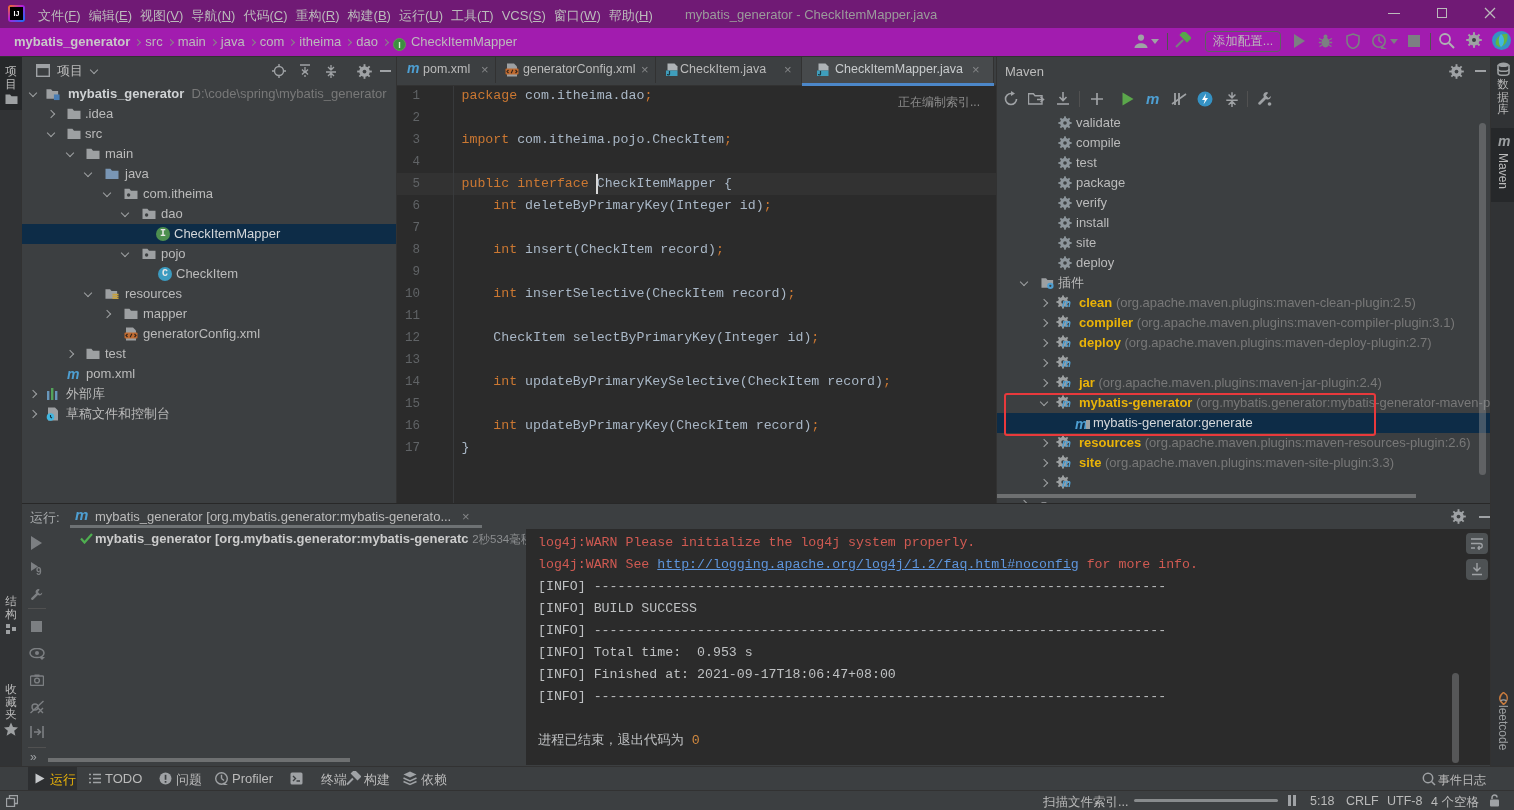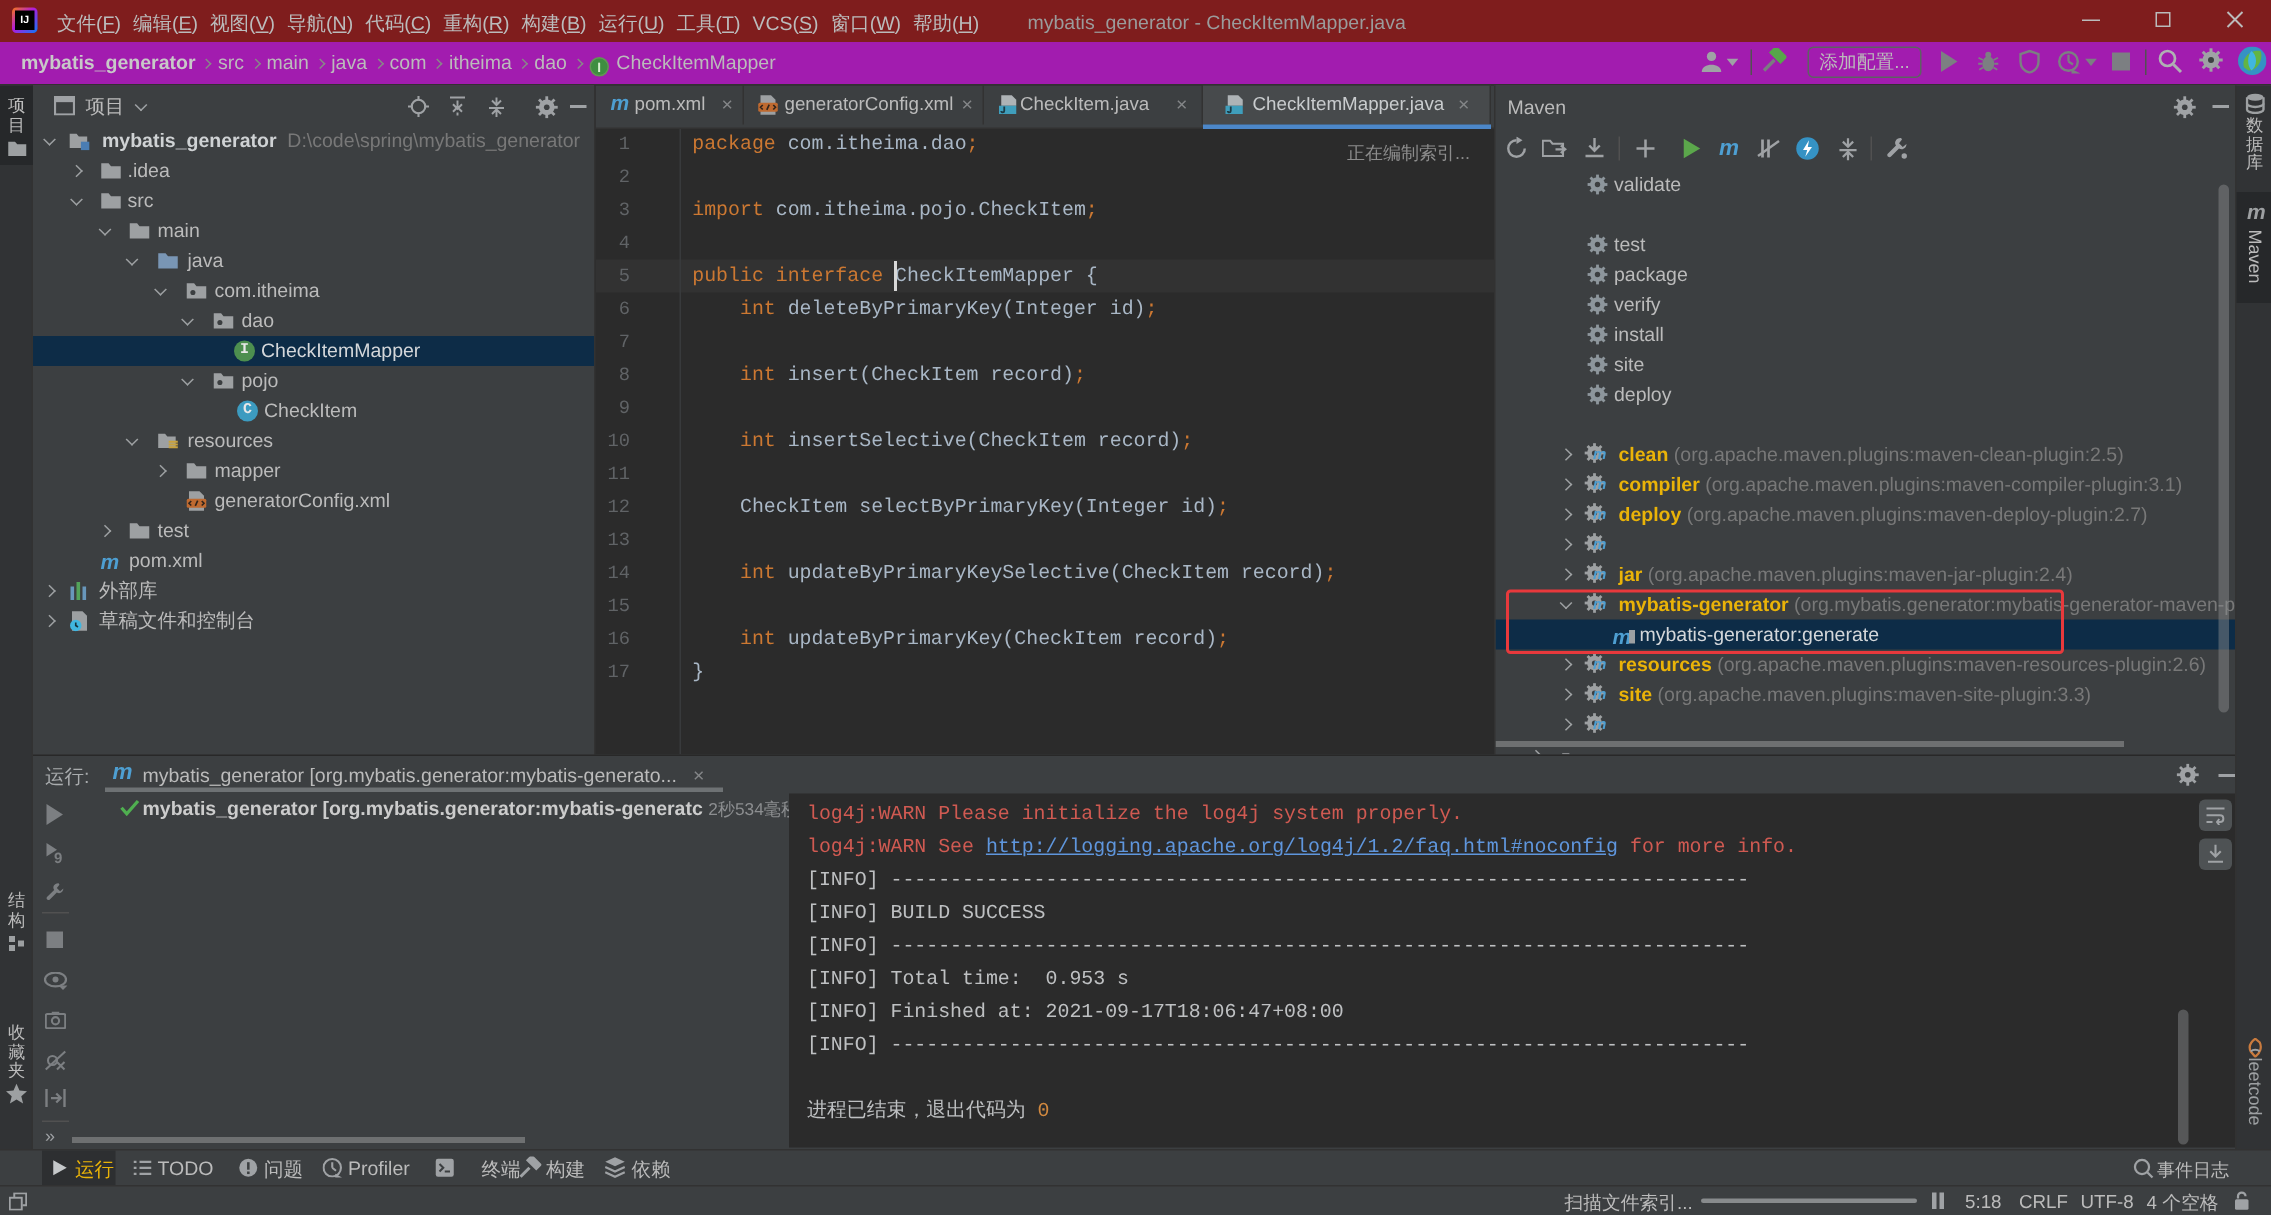--- a/index.html
+++ b/index.html
@@ -23,21 +23,21 @@
   .o { color:#cc7832; }
   .err { color:#d05a52; }
   .vstack { font-size:11.5px; line-height:12.5px; color:#bbbbbb; text-align:center; width:12px; }
   .rot90 { transform:rotate(90deg); transform-origin:left top; font-size:12px; color:#bbbbbb; white-space:nowrap; }
   .pm { position:absolute; left:65px; top:4px; font-weight:bold; font-style:italic; font-size:10px; color:#4e9fd2; line-height:14px; }
   .mvp b { color:#eab308; font-weight:bold; }
 </style></head>
 <body>
 <div id="root">
 
-  <div class="abs" id="titlebar" style="left:0;top:0;width:1514px;height:28px;background:#7f1d1d;">
+  <div class="abs" id="titlebar" style="left:0;top:0;width:1514px;height:28px;background:#701a75;">
     <div class="abs" style="left:8px;top:5px;width:17px;height:17px;border-radius:3px;background:linear-gradient(135deg,#f97a12,#b11bdc 45%,#087cfa);">
         <div style="position:absolute;left:2px;top:2px;width:13px;height:13px;background:#000;color:#fff;font-size:7px;font-weight:bold;text-align:center;line-height:13px;">IJ</div>
       </div>
     <div class="abs row" style="left:34px;top:7px;color:#bbbbbb;font-size:13px;">
       <span style="padding:0 4px;">文件(<u>F</u>)</span><span style="padding:0 4px;">编辑(<u>E</u>)</span><span style="padding:0 4px;">视图(<u>V</u>)</span><span style="padding:0 4px;">导航(<u>N</u>)</span><span style="padding:0 4px;">代码(<u>C</u>)</span><span style="padding:0 4px;">重构(<u>R</u>)</span><span style="padding:0 4px;">构建(<u>B</u>)</span><span style="padding:0 4px;">运行(<u>U</u>)</span><span style="padding:0 4px;">工具(<u>T</u>)</span><span style="padding:0 4px;">VCS(<u>S</u>)</span><span style="padding:0 4px;">窗口(<u>W</u>)</span><span style="padding:0 4px;">帮助(<u>H</u>)</span>
     </div>
     <div class="abs" style="left:685px;top:7px;color:#9b9b9b;font-size:13px;">mybatis_generator - CheckItemMapper.java</div>
 
     <div class="abs" style="left:1388px;top:13px;width:12px;height:1px;background:#bbb;"></div>
     <div class="abs" style="left:1437px;top:8px;width:10px;height:10px;border:1px solid #bbb;"></div>
@@ -623,20 +623,37 @@
             <rect x="6.05" y="0.4" width="1.9" height="3.0" transform="rotate(135 7 7)"></rect>
             <rect x="6.05" y="0.4" width="1.9" height="3.0" transform="rotate(180 7 7)"></rect>
             <rect x="6.05" y="0.4" width="1.9" height="3.0" transform="rotate(225 7 7)"></rect>
             <rect x="6.05" y="0.4" width="1.9" height="3.0" transform="rotate(270 7 7)"></rect>
             <rect x="6.05" y="0.4" width="1.9" height="3.0" transform="rotate(315 7 7)"></rect>
           </g>
           <circle cx="7" cy="7" r="1.8" fill="#3c3f41"></circle>
         </svg>
         <span class="tlabel" style="left:79px;">validate</span>
       </div>
+    <div class="trow" style="top:76px;">
+        <svg class="ticon" style="left:61px;" width="14" height="14" viewBox="0 0 14 14">
+          <g fill="#8d969c">
+            <circle cx="7" cy="7" r="4.9"></circle>
+            <rect x="6.05" y="0.4" width="1.9" height="3.0" transform="rotate(0 7 7)"></rect>
+            <rect x="6.05" y="0.4" width="1.9" height="3.0" transform="rotate(45 7 7)"></rect>
+            <rect x="6.05" y="0.4" width="1.9" height="3.0" transform="rotate(90 7 7)"></rect>
+            <rect x="6.05" y="0.4" width="1.9" height="3.0" transform="rotate(135 7 7)"></rect>
+            <rect x="6.05" y="0.4" width="1.9" height="3.0" transform="rotate(180 7 7)"></rect>
+            <rect x="6.05" y="0.4" width="1.9" height="3.0" transform="rotate(225 7 7)"></rect>
+            <rect x="6.05" y="0.4" width="1.9" height="3.0" transform="rotate(270 7 7)"></rect>
+            <rect x="6.05" y="0.4" width="1.9" height="3.0" transform="rotate(315 7 7)"></rect>
+          </g>
+          <circle cx="7" cy="7" r="1.8" fill="#3c3f41"></circle>
+        </svg>
+        <span class="tlabel" style="left:79px;">compile</span>
+      </div>
     <div class="trow" style="top:96px;">
         <svg class="ticon" style="left:61px;" width="14" height="14" viewBox="0 0 14 14">
           <g fill="#8d969c">
             <circle cx="7" cy="7" r="4.9"></circle>
             <rect x="6.05" y="0.4" width="1.9" height="3.0" transform="rotate(0 7 7)"></rect>
             <rect x="6.05" y="0.4" width="1.9" height="3.0" transform="rotate(45 7 7)"></rect>
             <rect x="6.05" y="0.4" width="1.9" height="3.0" transform="rotate(90 7 7)"></rect>
             <rect x="6.05" y="0.4" width="1.9" height="3.0" transform="rotate(135 7 7)"></rect>
             <rect x="6.05" y="0.4" width="1.9" height="3.0" transform="rotate(180 7 7)"></rect>
             <rect x="6.05" y="0.4" width="1.9" height="3.0" transform="rotate(225 7 7)"></rect>
@@ -724,20 +741,29 @@
             <rect x="6.05" y="0.4" width="1.9" height="3.0" transform="rotate(90 7 7)"></rect>
             <rect x="6.05" y="0.4" width="1.9" height="3.0" transform="rotate(135 7 7)"></rect>
             <rect x="6.05" y="0.4" width="1.9" height="3.0" transform="rotate(180 7 7)"></rect>
             <rect x="6.05" y="0.4" width="1.9" height="3.0" transform="rotate(225 7 7)"></rect>
             <rect x="6.05" y="0.4" width="1.9" height="3.0" transform="rotate(270 7 7)"></rect>
             <rect x="6.05" y="0.4" width="1.9" height="3.0" transform="rotate(315 7 7)"></rect>
           </g>
           <circle cx="7" cy="7" r="1.8" fill="#3c3f41"></circle>
         </svg>
         <span class="tlabel" style="left:79px;">deploy</span>
+      </div>
+    <div class="trow" style="top:216px;">
+        <span class="cD" style="left:24px;top:6px;"></span>
+      <svg class="ticon" style="left:44px;" width="15" height="14" viewBox="0 0 15 14">
+          <path d="M0.5 1.8 H5.4 L7 3.8 H13 V12 H0.5 Z" fill="#9da0a2"></path>
+          <circle cx="10" cy="10" r="3.4" fill="#4e9fd2"></circle>
+          <circle cx="10" cy="10" r="1.2" fill="#3c3f41"></circle>
+        </svg>
+      <span class="tlabel" style="left:61px;">插件</span>
       </div>
     <div class="trow mvp" style="top:236px;">
         <span class="cR" style="left:44px;top:7px;"></span>
         <svg class="ticon" style="left:59px;top:2px;" width="12" height="12" viewBox="0 0 12 12">
           <g fill="#9da0a2">
             <circle cx="6" cy="6" r="4.2"></circle>
             <rect x="5.2" y="0.4" width="1.6" height="2.6" transform="rotate(0 6 6)"></rect>
             <rect x="5.2" y="0.4" width="1.6" height="2.6" transform="rotate(45 6 6)"></rect>
             <rect x="5.2" y="0.4" width="1.6" height="2.6" transform="rotate(90 6 6)"></rect>
             <rect x="5.2" y="0.4" width="1.6" height="2.6" transform="rotate(135 6 6)"></rect>

